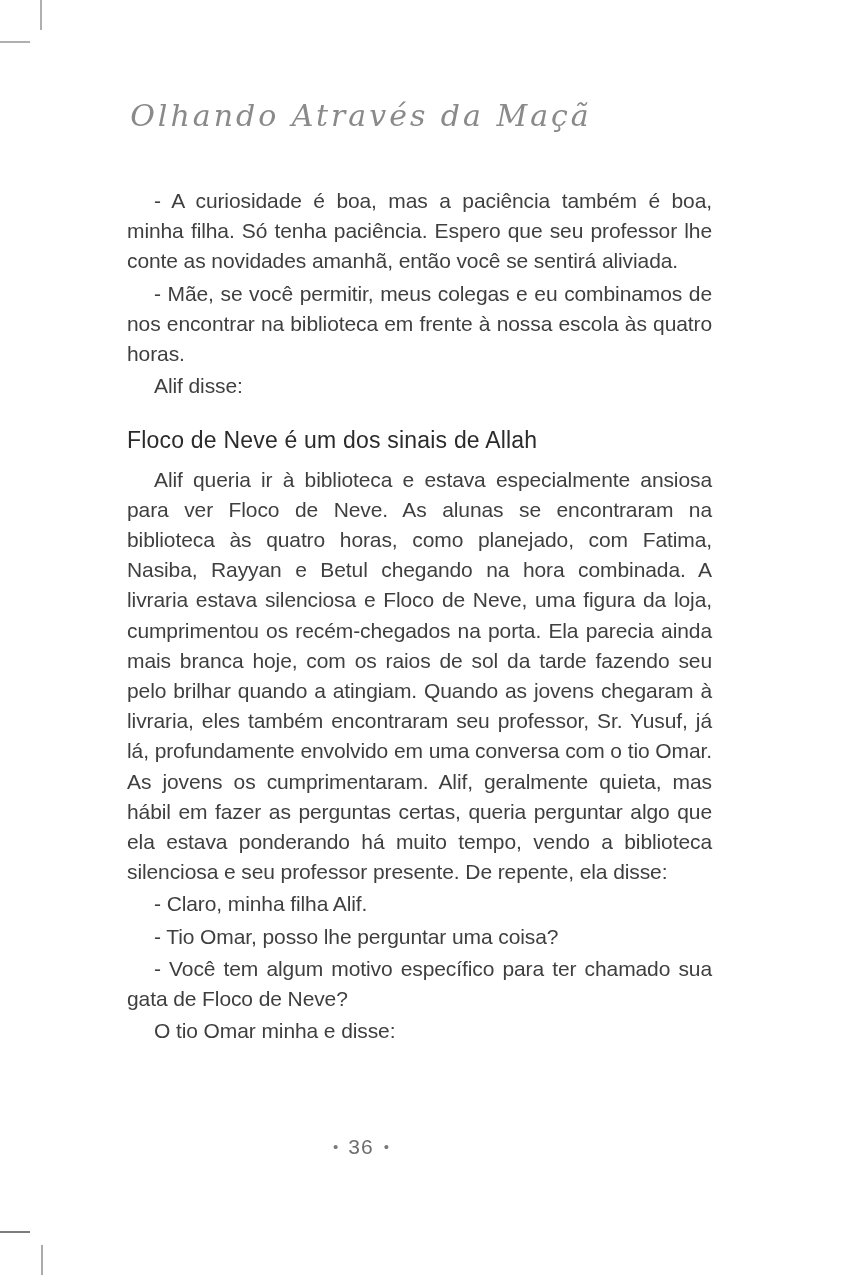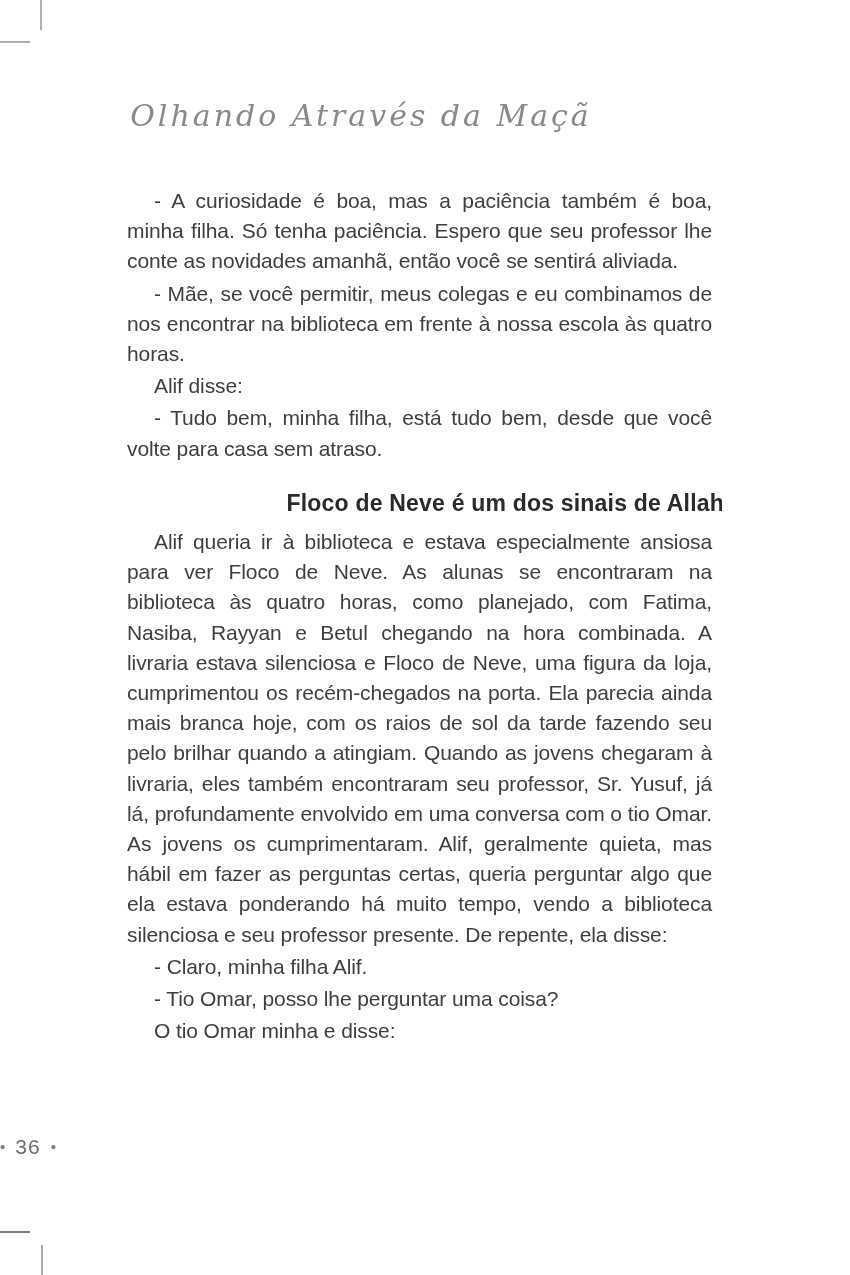--- a/index.html
+++ b/index.html
@@ -55,34 +55,34 @@
     letter-spacing: -0.1px;
   }
   .para {
     margin: 0 12px 2px 0;
     text-indent: 27px;
     text-align: justify;
   }
   .section-heading {
     margin: 24px 0 9px 0;
     font-size: 23px;
-    font-weight: 700;
+    font-weight: 400;
     color: #2b2b2b;
     letter-spacing: 0.2px;
-    text-align: right;
+    text-align: left;
     text-indent: 0;
   }
 
   
   .page-footer {
     position: absolute;
     top: 1135px;
     left: 0;
     width: 100%;
-    text-align: left;
+    text-align: center;
     color: #6e6e6e;
     font-size: 21px;
   }
   .page-footer .bullet {
     font-size: 15px;
     vertical-align: 2px;
     color: #7a7a7a;
   }
   .page-footer .folio-number {
     margin: 0 10px;
@@ -102,27 +102,27 @@
   <span class="crop bl-v"></span>
   <span class="crop br-h"></span>
   <span class="crop br-v"></span>
 
   <div class="running-head">Olhando Através da Maçã</div>
 
   <main class="content">
     <p class="para">- A curiosidade é boa, mas a paciência também é boa, minha filha. Só tenha paciência. Espero que seu professor lhe conte as novidades amanhã, então você se sentirá aliviada.</p>
     <p class="para">- Mãe, se você permitir, meus colegas e eu combinamos de nos encontrar na biblioteca em frente à nossa escola às quatro horas.</p>
     <p class="para">Alif disse:</p>
-    <p class="para">- Tudo bem, minha filha, está tudo bem, desde que você volte para casa sem atraso.</p>
 
     <h2 class="section-heading">Floco de Neve é um dos sinais de Allah</h2>
 
     <p class="para">Alif queria ir à biblioteca e estava especialmente ansiosa para ver Floco de Neve. As alunas se encontraram na biblioteca às quatro horas, como planejado, com Fatima, Nasiba, Rayyan e Betul chegando na hora combinada. A livraria estava silenciosa e Floco de Neve, uma figura da loja, cumprimentou os recém-chegados na porta. Ela parecia ainda mais branca hoje, com os raios de sol da tarde fazendo seu pelo brilhar quando a atingiam. Quando as jovens chegaram à livraria, eles também encontraram seu professor, Sr. Yusuf, já lá, profundamente envolvido em uma conversa com o tio Omar. As jovens os cumprimentaram. Alif, geralmente quieta, mas hábil em fazer as perguntas certas, queria perguntar algo que ela estava ponderando há muito tempo, vendo a biblioteca silenciosa e seu professor presente. De repente, ela disse:</p>
     <p class="para">- Claro, minha filha Alif.</p>
     <p class="para">- Tio Omar, posso lhe perguntar uma coisa?</p>
+    <p class="para">- Você tem algum motivo específico para ter chamado sua gata de Floco de Neve?</p>
     <p class="para">O tio Omar minha e disse:</p>
   </main>
 
   <footer class="page-footer">
     <span class="bullet">•</span><span class="folio-number">36</span><span class="bullet">•</span>
   </footer>
 
 </div>
 
 </body></html>

